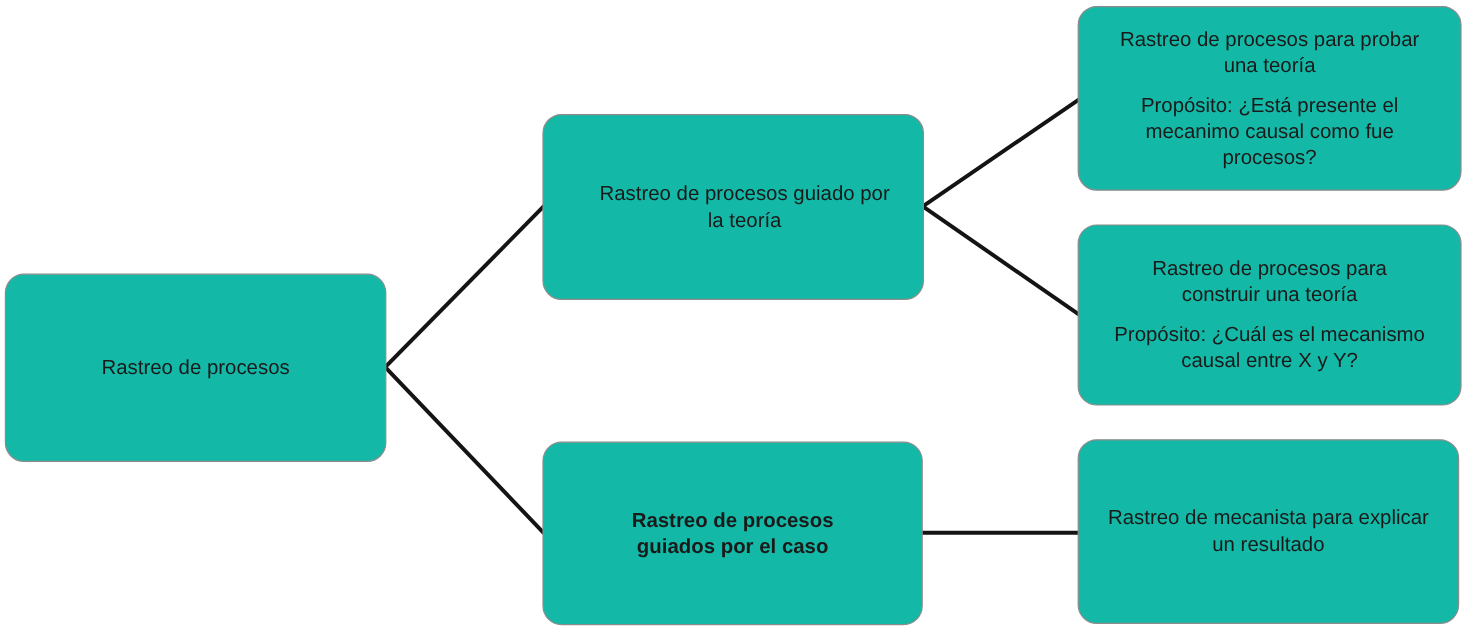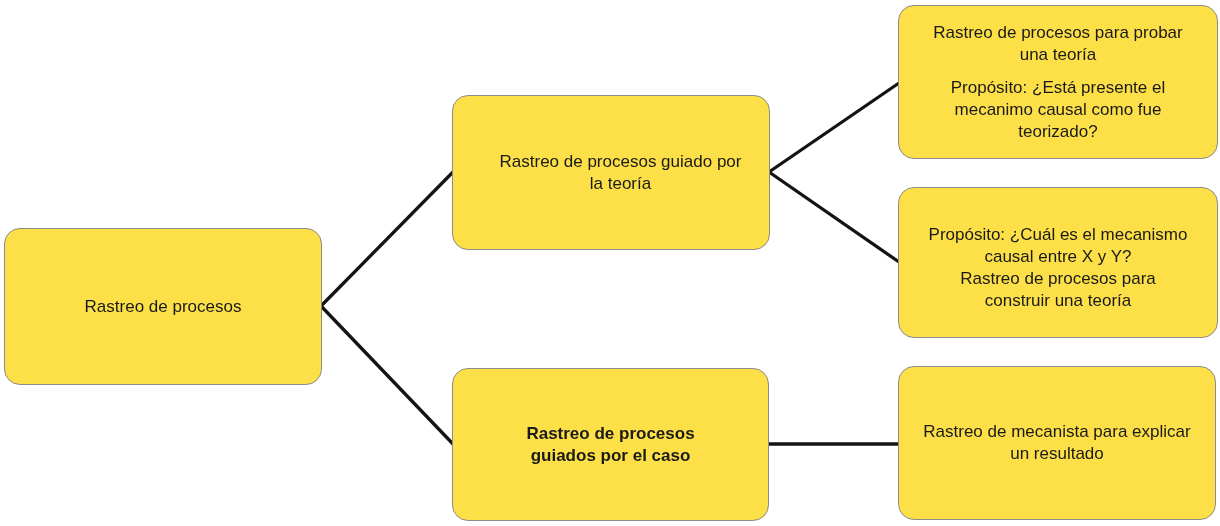--- a/index.html
+++ b/index.html
@@ -18,21 +18,21 @@
     left: 0; top: 0;
     width: 1220px; height: 526px;
   }
   .connectors line {
     stroke: #141414;
     stroke-width: 3.3;
     stroke-linecap: round;
   }
   .node {
     position: absolute;
-    background: #fde047;
+    background: #14b8a6;
     border: 1.5px solid #8c8c8c;
     border-radius: 16px;
     display: flex;
     flex-direction: column;
     justify-content: center;
     align-items: center;
     text-align: center;
     font-size: 17px;
     line-height: 22px;
     padding: 8px 12px;
@@ -73,28 +73,28 @@
   <div class="node node-case">
     <div class="txt bold">Rastreo de procesos
 guiados por el caso</div>
   </div>
 
   <div class="node node-test">
     <div class="txt">Rastreo de procesos para probar
 una teoría</div>
     <div class="txt purpose">Propósito: ¿Está presente el
 mecanimo causal como fue
-teorizado?</div>
+procesos?</div>
   </div>
 
   <div class="node node-build">
+    <div class="txt">Rastreo de procesos para
+construir una teoría</div>
     <div class="txt purpose">Propósito: ¿Cuál es el mecanismo
 causal entre X y Y?</div>
-    <div class="txt">Rastreo de procesos para
-construir una teoría</div>
   </div>
 
   <div class="node node-explain">
     <div class="txt">Rastreo de mecanista para explicar
 un resultado</div>
   </div>
 
 </div>
 
 </body></html>

